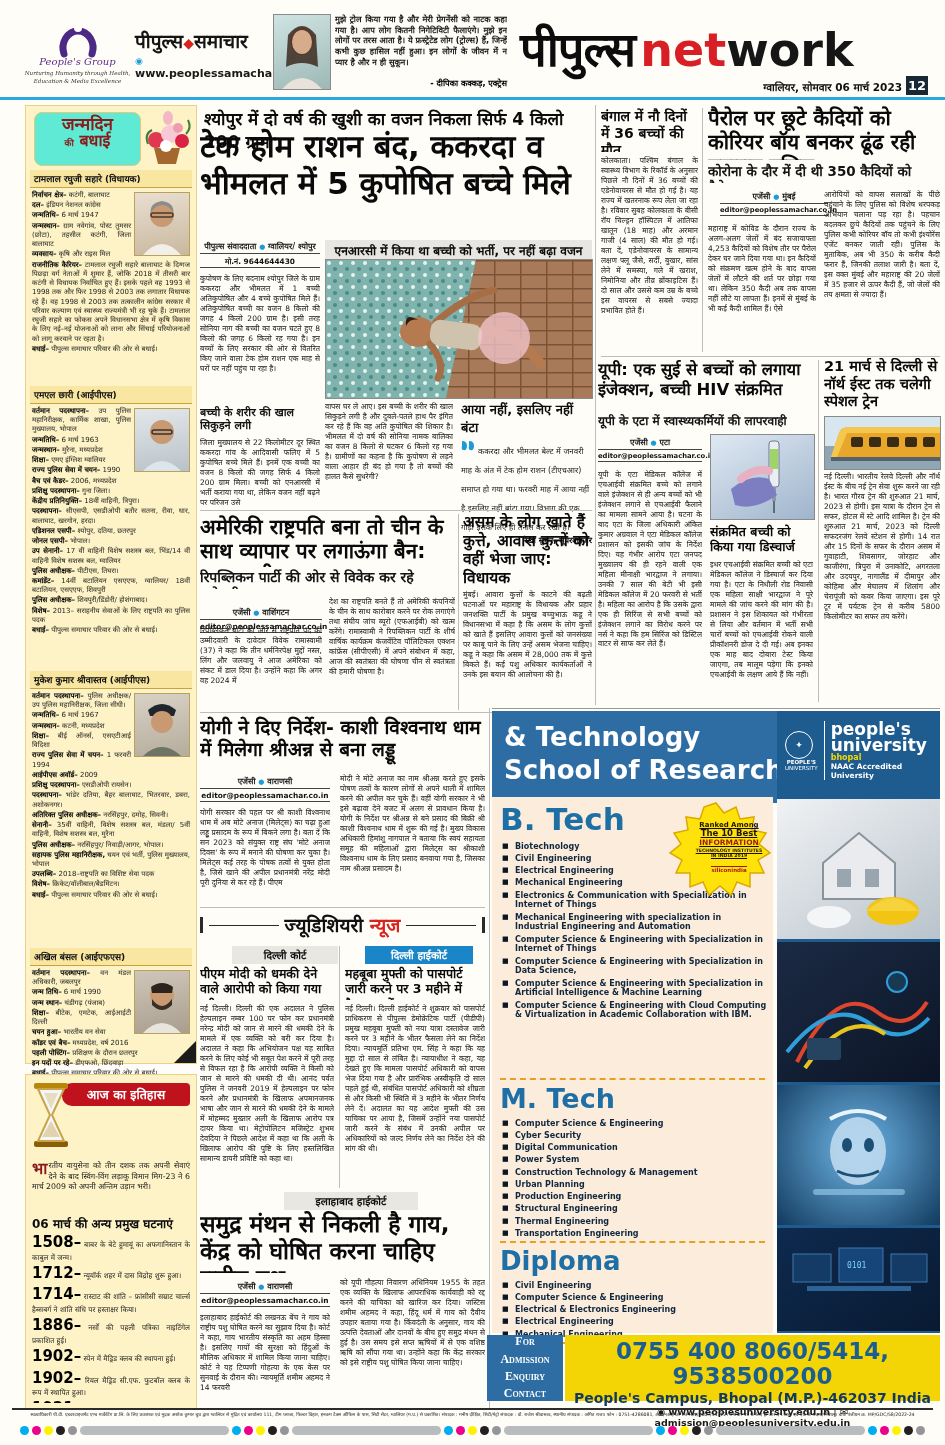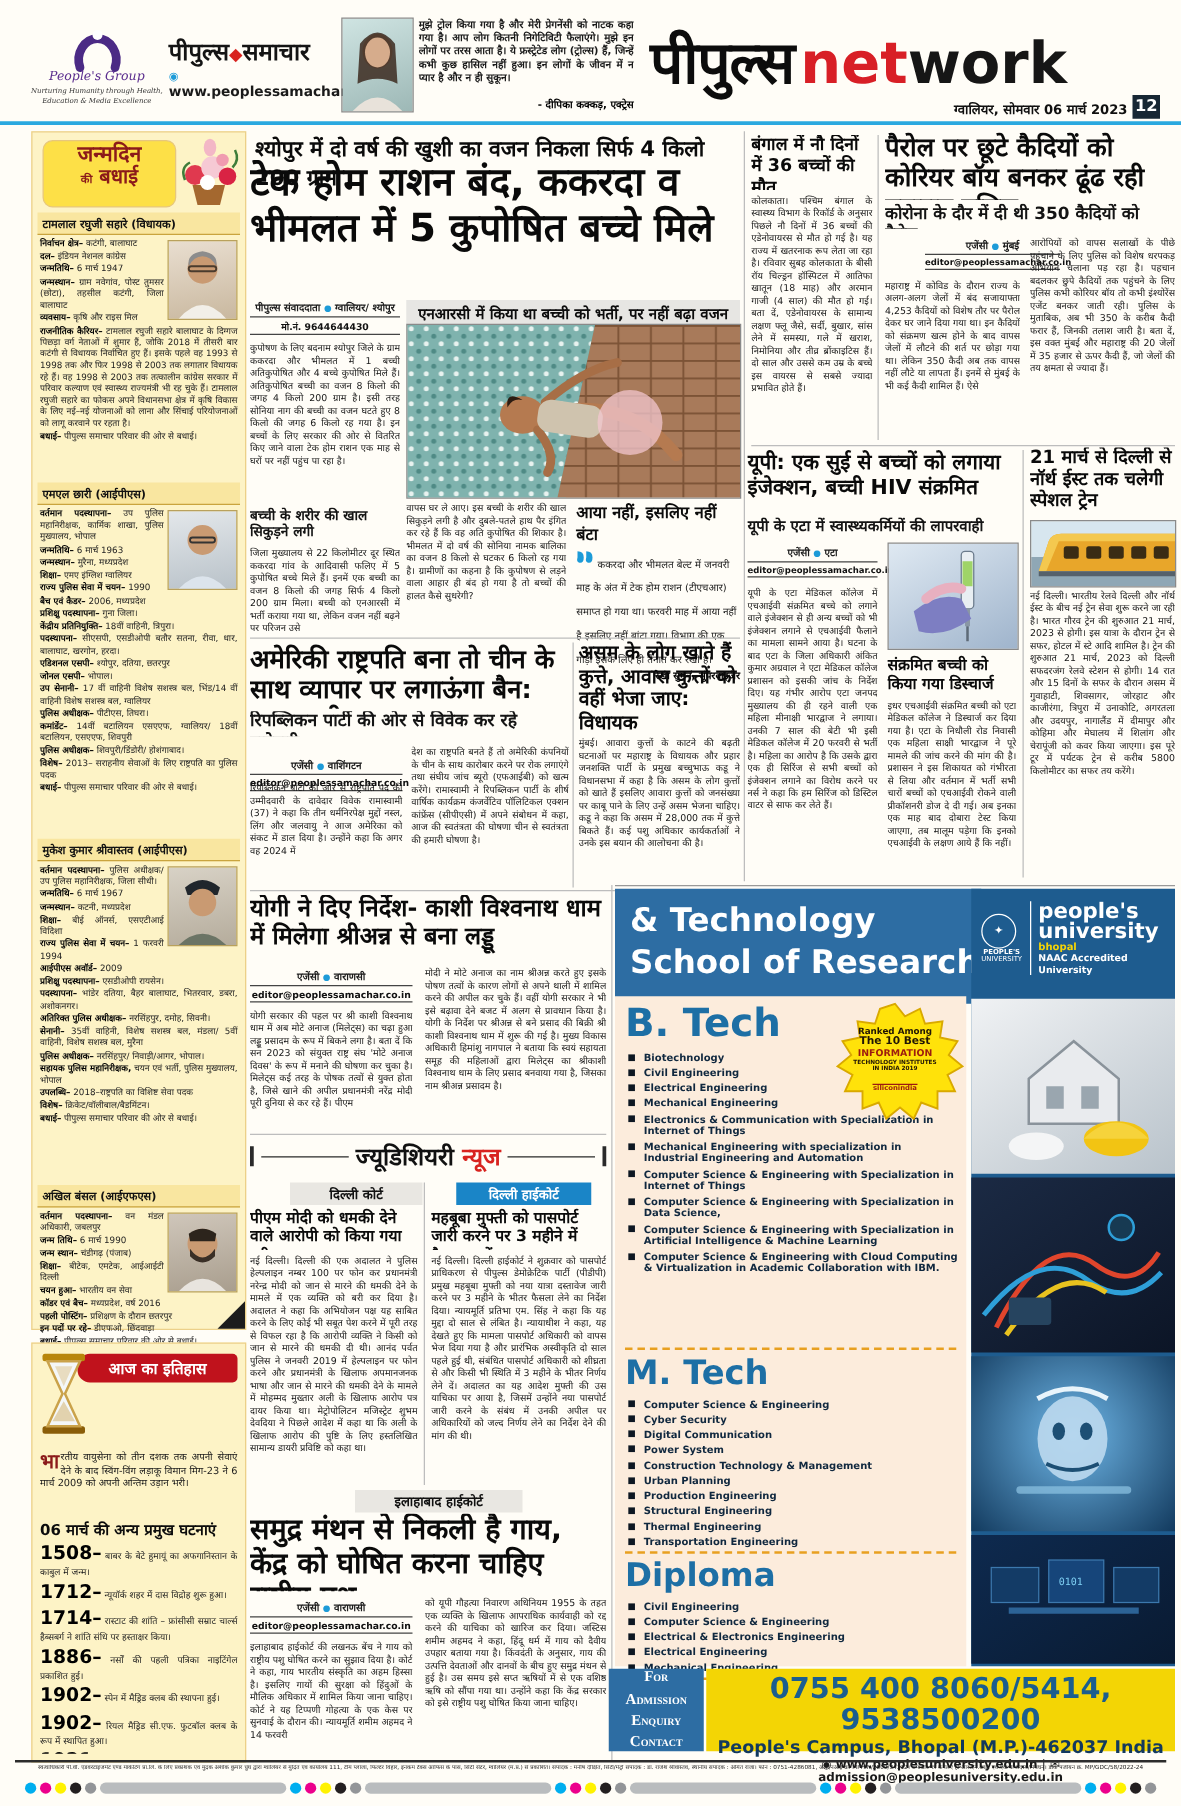--- a/index.html
+++ b/index.html
@@ -86,21 +86,21 @@
   .uni-sub{color:#f5d505;font-weight:bold;font-size:8px;}
   .uni-naac{color:#fff;font-weight:bold;font-size:7.5px;}
   .collage{position:absolute;left:0;right:0;}
   .contact-blue{background:#2d6da3;color:#fff;font-family:"Liberation Serif","DejaVu Serif",serif;
                 font-variant:small-caps;font-weight:bold;font-size:12px;text-align:center;line-height:1.45;
                 display:flex;flex-direction:column;justify-content:center;}
   .contact-yellow{background:#f3d505;text-align:center;}
   .contact-phone{color:#1b5e8f;font-weight:bold;font-size:23px;line-height:1.1;}
   .contact-campus{color:#12395e;font-weight:bold;font-size:14px;}
   .contact-web{color:#1a1a1a;font-weight:bold;font-size:9.5px;}
-  .starburst{position:absolute;display:flex;align-items:center;justify-content:center;}
+  .starburst{position:absolute;display:flex;align-items:center;justify-content:flex-end;text-decoration:underline;}
   .star-inner{text-align:center;font-weight:bold;color:#201505;line-height:1.15;position:relative;}
   
   .imprint{font-size:4.6px;color:#222;text-align:center;line-height:1.3;}
   .regbar{display:flex;align-items:center;gap:3px;}
   .regdot{width:9px;height:9px;border-radius:50%;}
   .regbarseg{height:9px;border-radius:5px;background:#b9bcbe;flex:1;position:relative;}
   .photo-frame{border:1px solid #8a8a8a;}
 </style>
 </head>
 <body>
@@ -138,21 +138,21 @@
     <div class="abs" style="left:520px;top:16px;width:400px;height:62px;white-space:nowrap;">
       <span class="brand-hindi">पीपुल्स</span>
       <span class="brand-net">net</span><span class="brand-work">work</span>
     </div>
     <div class="abs dateline" style="left:690px;top:80px;width:212px;text-align:right;">ग्वालियर, सोमवार 06 मार्च 2023</div>
     <div class="abs pagenum" style="left:906px;top:76px;">12</div>
   </header>
   <div class="bluebar" style="top:97px;"></div>
 
   <aside class="abs bday-panel" style="left:25px;top:105px;width:170px;height:957px;">
-    <div class="abs" style="left:8px;top:6px;width:105px;height:52px;background:#fde047;border-radius:8px;border:1px solid #e7c77c;text-align:center;">
+    <div class="abs" style="left:8px;top:6px;width:105px;height:52px;background:#5eead4;border-radius:8px;border:1px solid #e7c77c;text-align:center;">
       <div class="bday-title" style="font-size:17px;margin-top:3px;">जन्मदिन</div>
       <div class="bday-title" style="font-size:16px;"><span style="font-size:9px;">की</span> <span>बधाई</span></div>
     </div>
     <div class="abs" style="left:112px;top:2px;width:58px;height:60px;">
       <svg width="58" height="60" viewBox="0 0 58 60">
         <path d="M16 40 L42 40 L38 56 L20 56 Z" fill="#a4682f"></path>
         <circle cx="18" cy="32" r="8" fill="#e0394f"></circle>
           <circle cx="32" cy="26" r="9" fill="#f6c9d4"></circle>
         <circle cx="44" cy="33" r="7" fill="#d92344"></circle>
           <circle cx="28" cy="38" r="6" fill="#fff"></circle>
@@ -421,21 +421,21 @@
 
   <section>
     <div class="abs headline-s clip" style="left:601px;top:108px;width:97px;height:44px;">बंगाल में नौ दिनों में 36 बच्चों की मौत</div>
     <div class="abs j clip" style="left:601px;top:156px;width:97px;height:196px;">कोलकाता। पश्चिम बंगाल के स्वास्थ्य विभाग के रिकॉर्ड के अनुसार पिछले नौ दिनों में 36 बच्चों की एडेनोवायरस से मौत हो गई है। यह राज्य में खतरनाक रूप लेता जा रहा है। रविवार सुबह कोलकाता के बीसी रॉय चिल्ड्रन हॉस्पिटल में आतिफा खातून (18 माह) और अरमान गाजी (4 साल) की मौत हो गई। बता दें, एडेनोवायरस के सामान्य लक्षण फ्लू जैसे, सर्दी, बुखार, सांस लेने में समस्या, गले में खराश, निमोनिया और तीव्र ब्रोंकाइटिस हैं। दो साल और उससे कम उम्र के बच्चे इस वायरस से सबसे ज्यादा प्रभावित होते हैं।</div>
   </section>
   <div class="vline" style="left:702px;top:108px;height:244px;"></div>
 
   <section>
     <div class="abs headline-l clip" style="left:708px;top:106px;width:232px;height:54px;">पैरोल पर छूटे कैदियों को कोरियर बॉय बनकर ढूंढ रही महाराष्ट्र पुलिस</div>
     <div class="abs subhead clip" style="left:708px;top:163px;width:232px;height:20px;font-size:13.5px;">कोरोना के दौर में दी थी 350 कैदियों को पैरोल</div>
-    <div class="abs byline" style="left:740px;top:190px;width:108px;">
+    <div class="abs byline" style="left:720px;top:190px;width:108px;">
       <span>एजेंसी</span> <span class="dot">●</span> <span>मुंबई</span>
       <div class="email" style="font-size:6.8px;">editor@peoplessamachar.co.in</div>
     </div>
     <div class="abs j clip" style="left:708px;top:224px;width:108px;height:128px;">महाराष्ट्र में कोविड के दौरान राज्य के अलग-अलग जेलों में बंद सजायाफ्ता 4,253 कैदियों को विशेष तौर पर पैरोल देकर घर जाने दिया गया था। इन कैदियों को संक्रमण खत्म होने के बाद वापस जेलों में लौटने की शर्त पर छोड़ा गया था। लेकिन 350 कैदी अब तक वापस नहीं लौटे या लापता हैं। इनमें से मुंबई के भी कई कैदी शामिल हैं। ऐसे</div>
     <div class="abs j clip" style="left:824px;top:190px;width:116px;height:162px;">आरोपियों को वापस सलाखों के पीछे पहुंचाने के लिए पुलिस को विशेष धरपकड़ अभियान चलाना पड़ रहा है। पहचान बदलकर छुपे कैदियों तक पहुंचने के लिए पुलिस कभी कोरियर बॉय तो कभी इंश्योरेंस एजेंट बनकर जाती रही। पुलिस के मुताबिक, अब भी 350 के करीब कैदी फरार हैं, जिनकी तलाश जारी है। बता दें, इस वक्त मुंबई और महाराष्ट्र की 20 जेलों में 35 हजार से ऊपर कैदी हैं, जो जेलों की तय क्षमता से ज्यादा हैं।</div>
   </section>
 
   <div class="hline" style="left:601px;top:356px;width:339px;"></div>
 
   <section>

